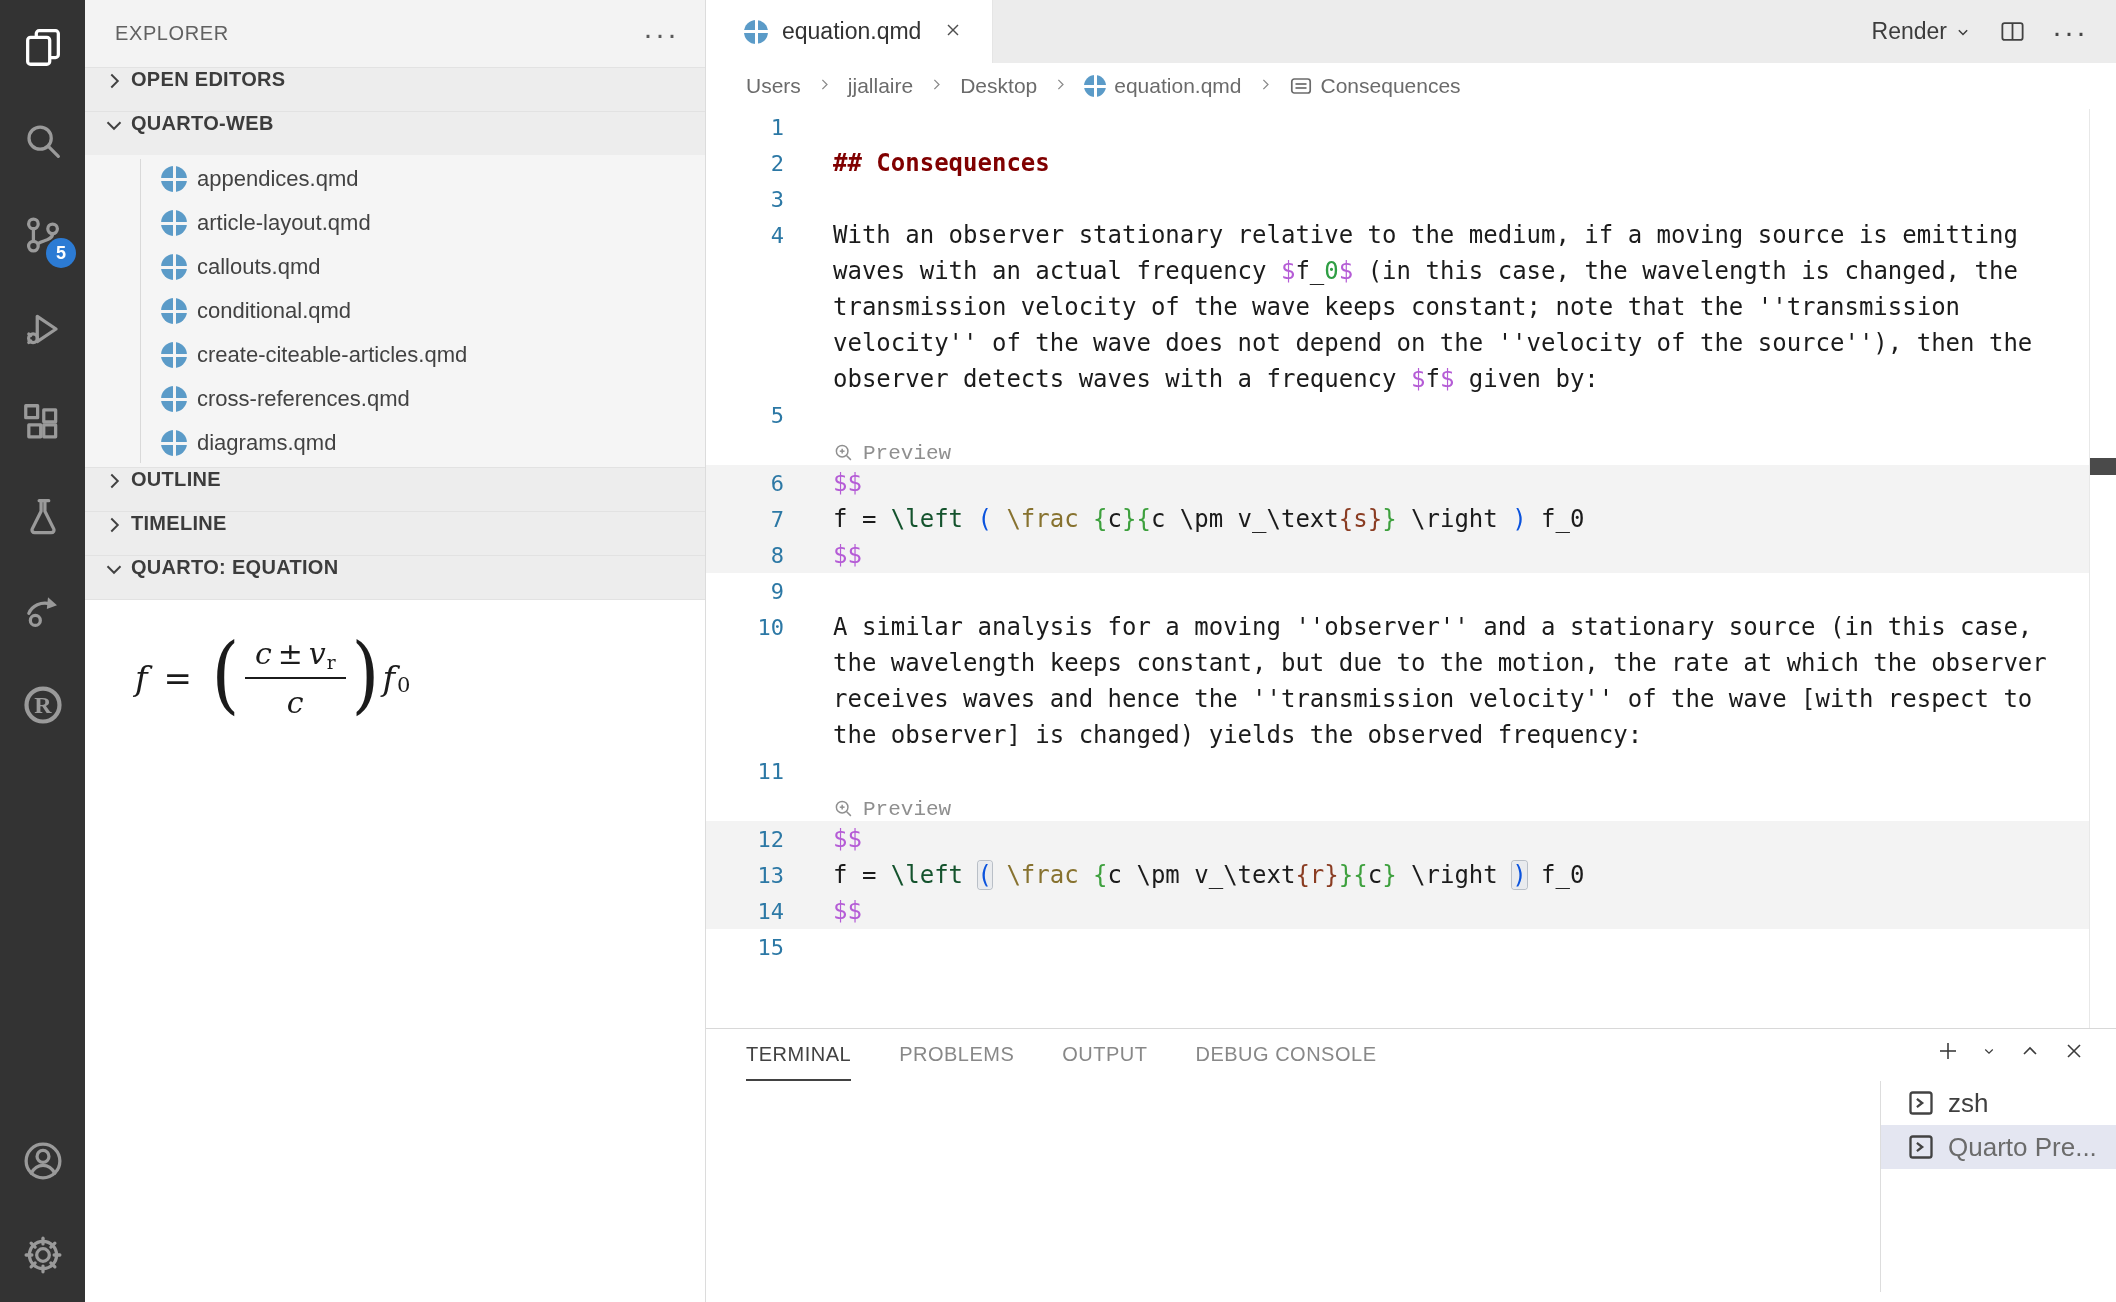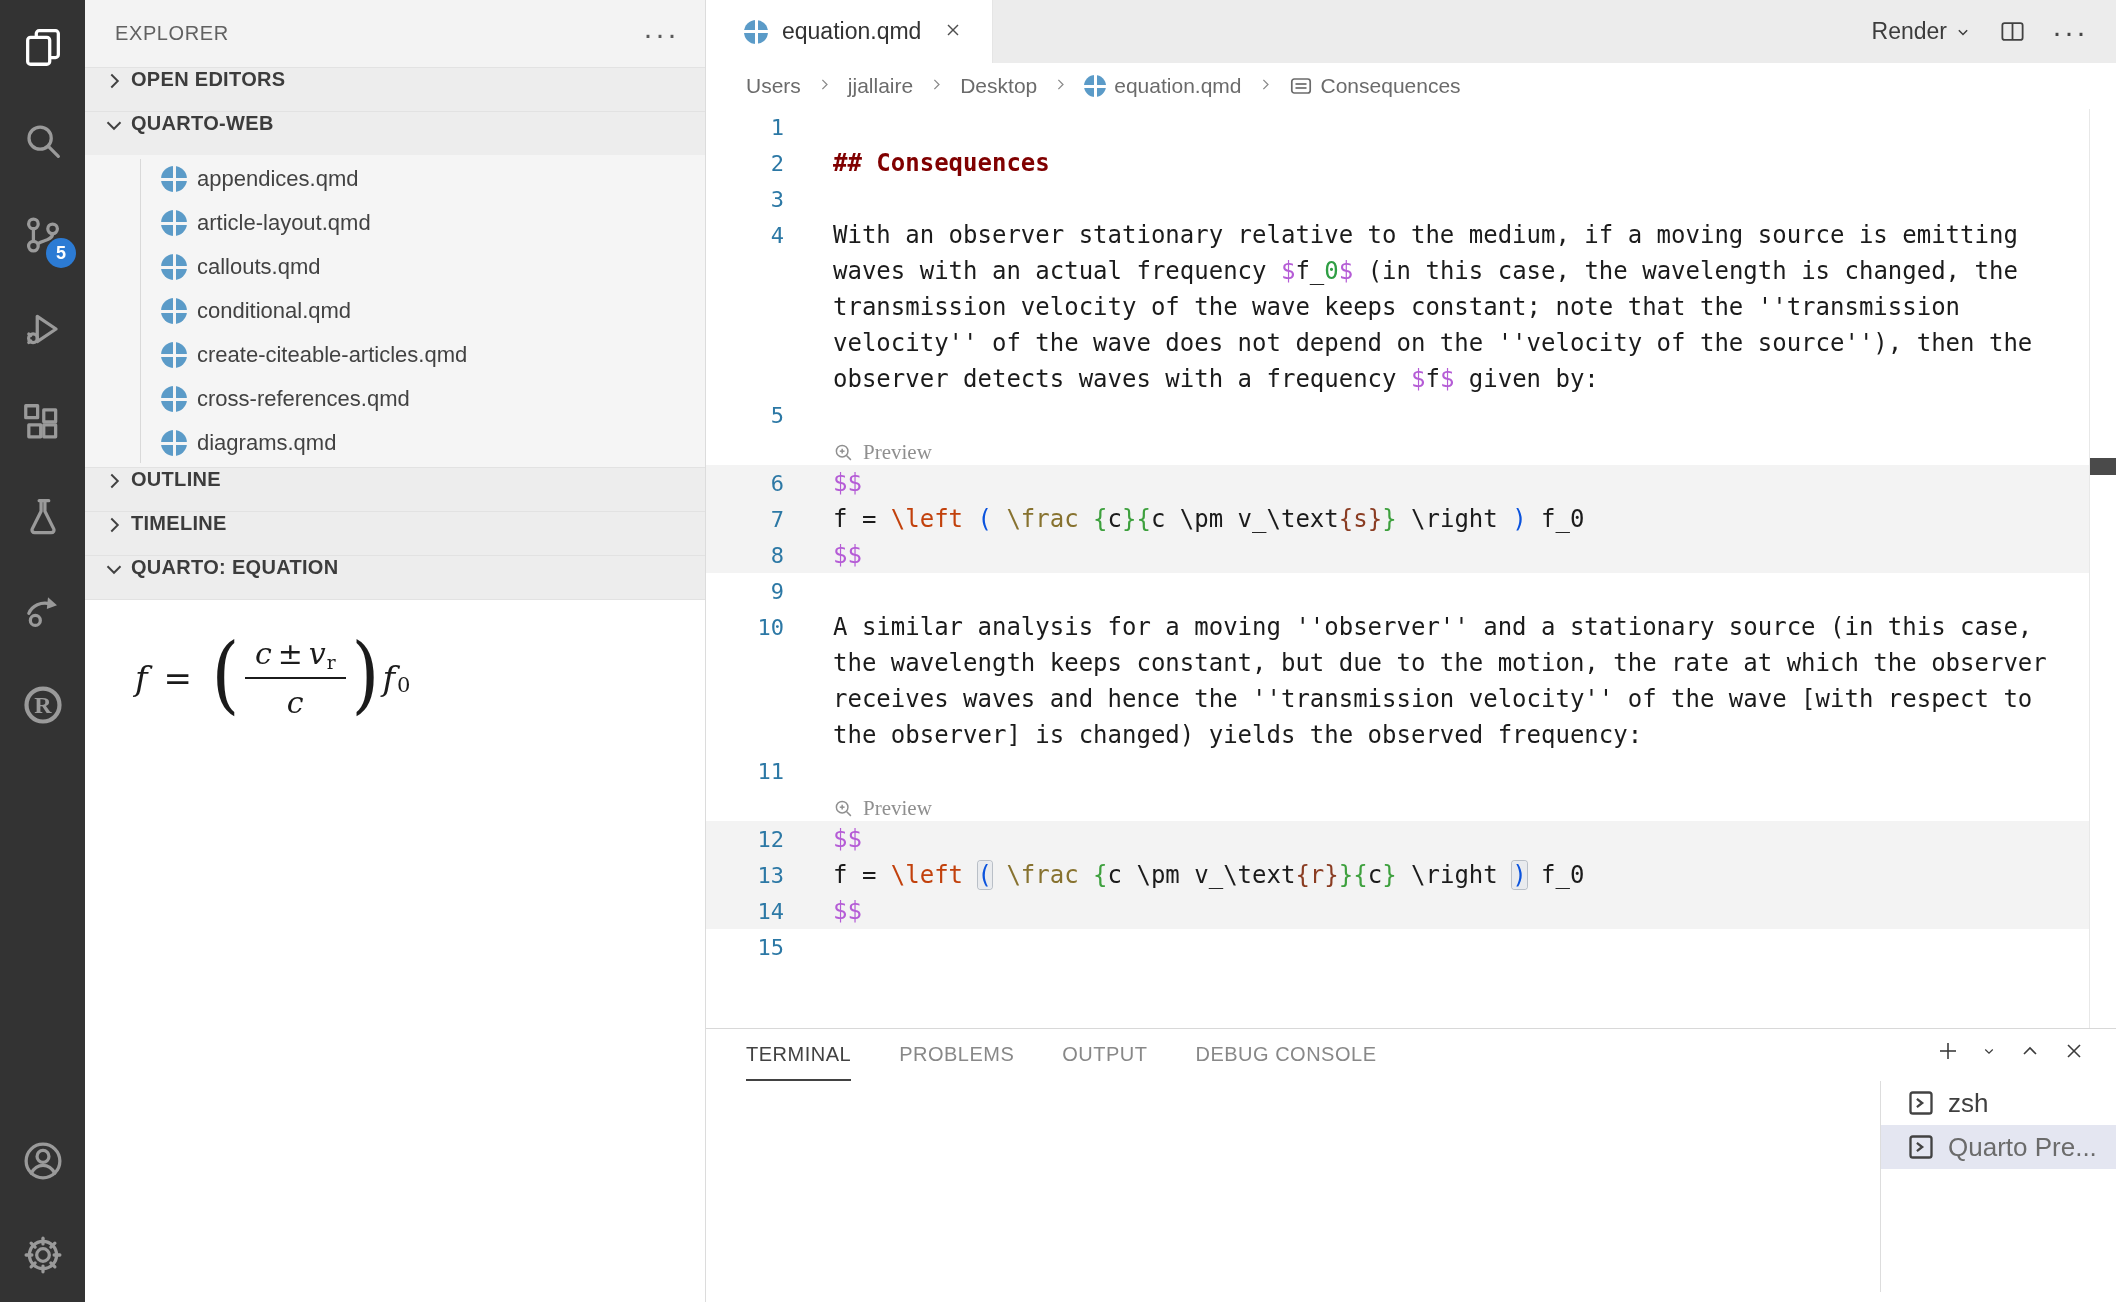--- a/index.html
+++ b/index.html
@@ -71,27 +71,27 @@
   
   .code { flex:1; position:relative; background:#fff; overflow:hidden; font-family:"DejaVu Sans Mono", monospace; padding-right:26px; }
   .ruler-line { position:absolute; top:0; bottom:0; right:26px; width:1px; background:#e8e8e8; }
   .ruler-marker { position:absolute; right:0; width:26px; height:17px; top:349px; background:#4a4a4a; }
   .crow { display:flex; height:36px; align-items:center; }
   .crow.block { background:#f3f3f3; }
   .gut { width:78px; text-align:right; font-size:22px; color:#2c78a5; flex-shrink:0; user-select:none; }
   .ctext { padding-left:49px; font-size:24px; white-space:pre; color:#1b1b1b; }
   .ctext span { white-space:pre; }
   .lensrow { height:32px; display:flex; align-items:flex-end; padding-left:127px; }
-  .lens { display:flex; align-items:center; gap:8px; color:#8f8f8f; font-size:21px; font-family:Liberation Serif, serif; cursor:pointer; }
+  .lens { display:flex; gap:8px; color:#8f8f8f; font-size:21px; font-family:Liberation Mono, monospace; cursor:pointer; }
   .lens svg { width:22px; height:22px; stroke:#8f8f8f; fill:none; stroke-width:1.6; }
   .tk-p { color:#1b1b1b; }
   .tk-head { color:#800000; font-weight:bold; }
   .tk-dollar { color:#b55cd6; }
   .tk-numlit { color:#2f9e44; }
-  .tk-kw { color:#c2410c; }
+  .tk-kw { color:#14532d; }
   .tk-paren { color:#0b53dd; }
   .tk-parenhl { color:#0b53dd; background:#e9ebee; box-shadow:0 0 0 1px #b9bfc7; border-radius:3px; }
   .tk-fn { color:#87722f; }
   .tk-br1 { color:#3da03d; }
   .tk-br2 { color:#8a3c22; }
 
   
   .panel { height:274px; border-top:1px solid #d8d8d8; background:#fff; position:relative; flex-shrink:0; }
   .panel-tabs { height:52px; display:flex; align-items:center; padding-left:40px; gap:48px; }
   .ptab { font-size:20px; letter-spacing:0.5px; color:#888888; height:100%; display:flex; align-items:center; border-bottom:2px solid transparent; cursor:pointer; }

